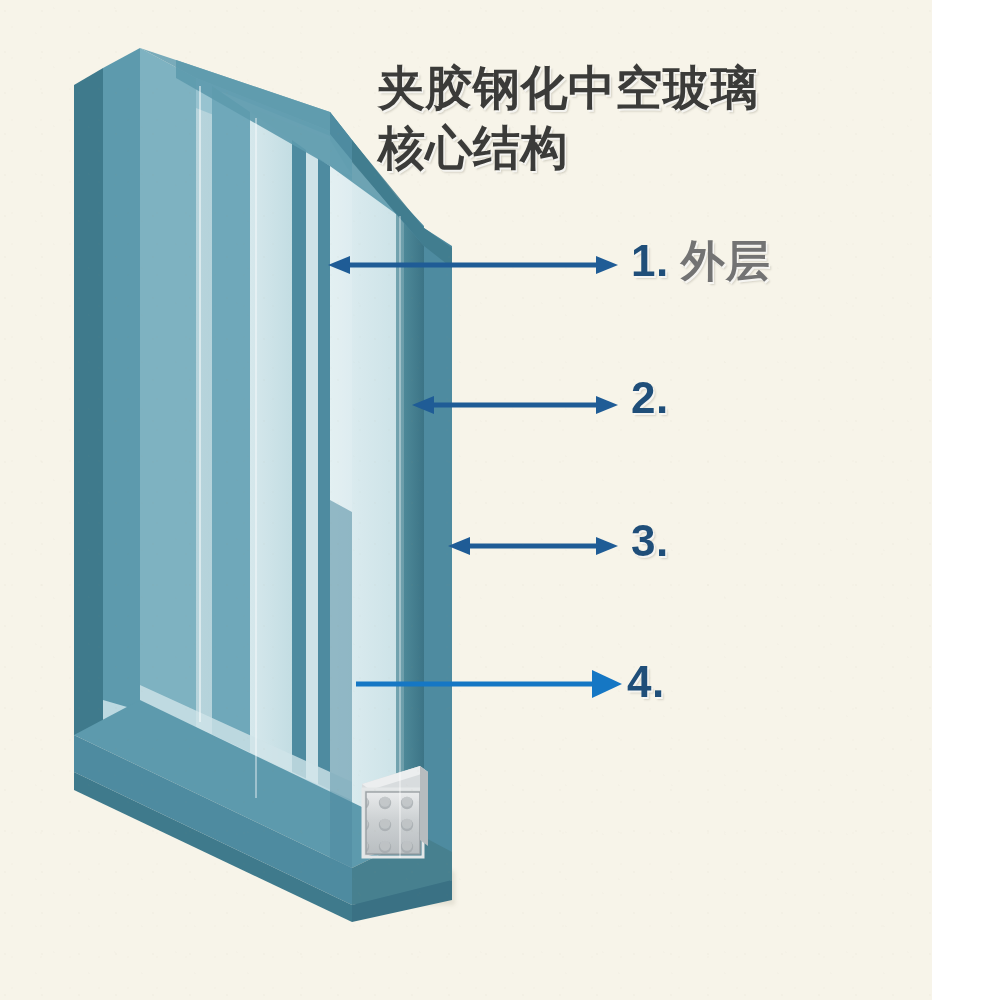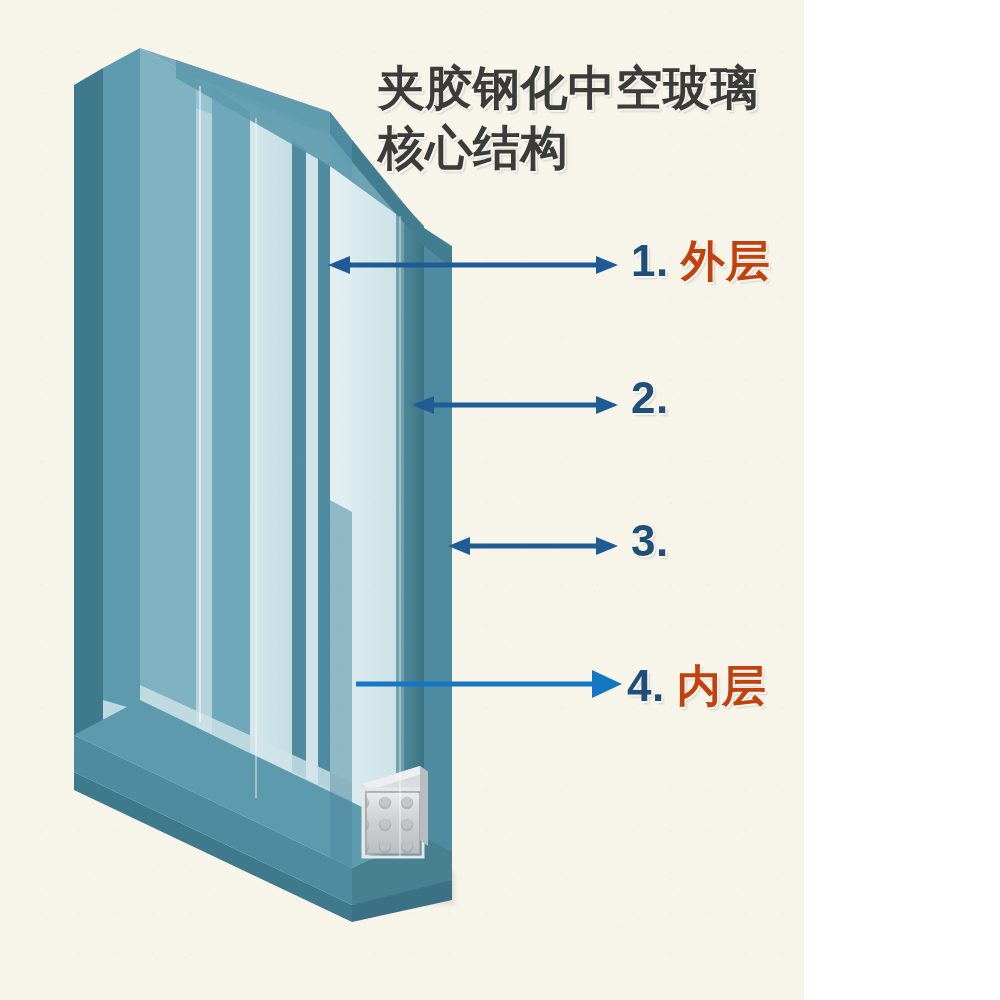--- a/index.html
+++ b/index.html
@@ -2,21 +2,21 @@
 <html><head>
 <meta charset="utf-8">
 <style>
   html, body {
     margin: 0;
     padding: 0;
     background: #ffffff;
   }
   #stage {
     position: relative;
-    width: 804px;
+    width: 932px;
     height: 1000px;
     overflow: hidden;
     background: #f7f4e9;
     font-family: "Liberation Sans", "DejaVu Sans", sans-serif;
   }
   
   #grain {
     position: absolute;
     inset: 0;
     pointer-events: none;
@@ -55,21 +55,21 @@
     font-size: 44px;
     font-weight: bold;
     text-shadow: 1.5px 1.5px 0 rgba(255,255,255,.75), 2.5px 2.5px 2px rgba(90,85,70,.20);
   }
   .label .num {
     color: #1f4e79;
     margin-right: 12px;
     letter-spacing: .5px;
   }
   .label .txt {
-    color: #c2410c;
+    color: #737373;
     letter-spacing: 1px;
   }
   .lbl1 { left: 631px; top: 232px; }
   .lbl2 { left: 631px; top: 373px; }
   .lbl3 { left: 631px; top: 516px; }
   .lbl4 { left: 627px; top: 657px; }
 </style>
 </head>
 <body>
 
@@ -244,16 +244,15 @@
   <div class="label lbl2">
     <span class="num">2.</span>
   </div>
 
   <div class="label lbl3">
     <span class="num">3.</span>
   </div>
 
   <div class="label lbl4">
     <span class="num">4.</span>
-    <span class="txt">内层</span>
   </div>
 
 </div>
 
 </body></html>

